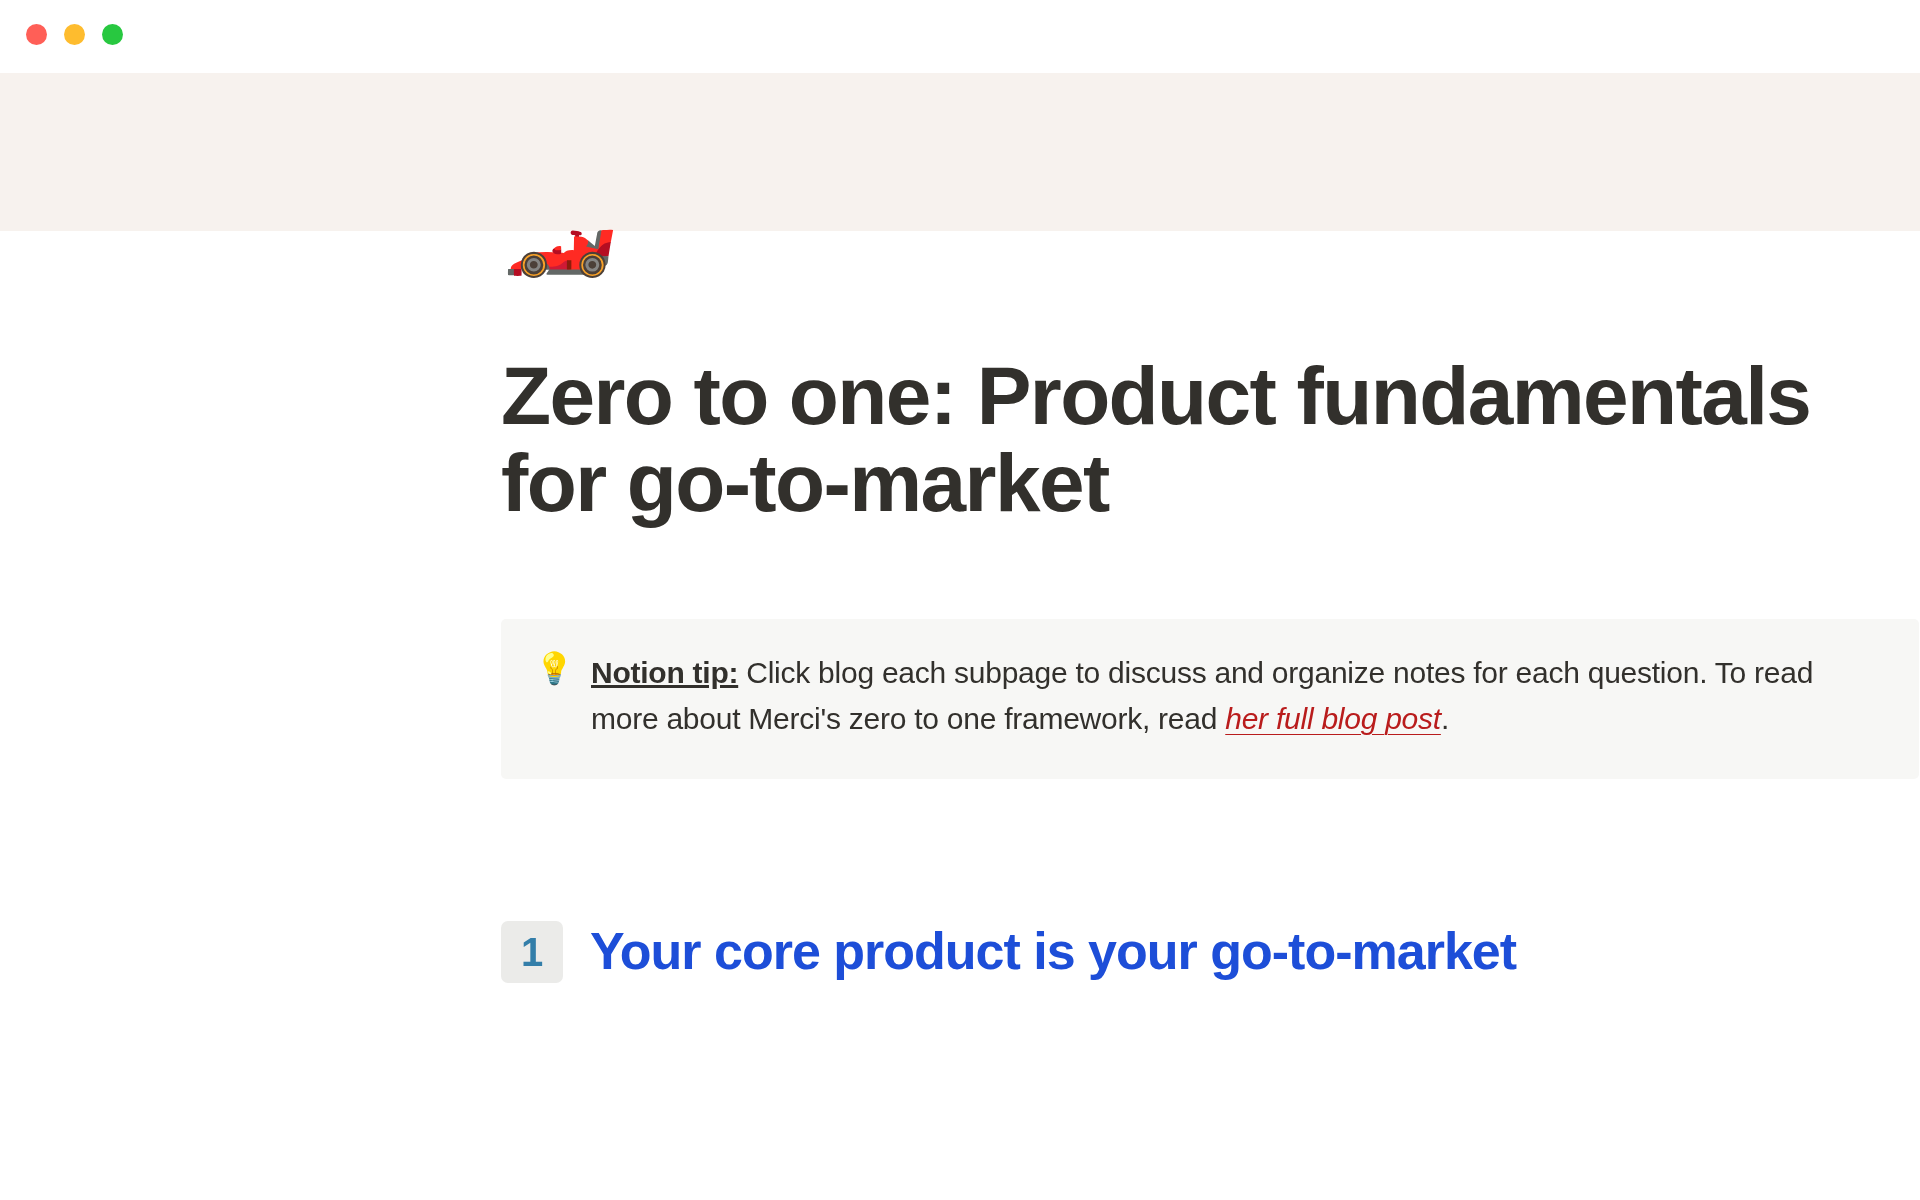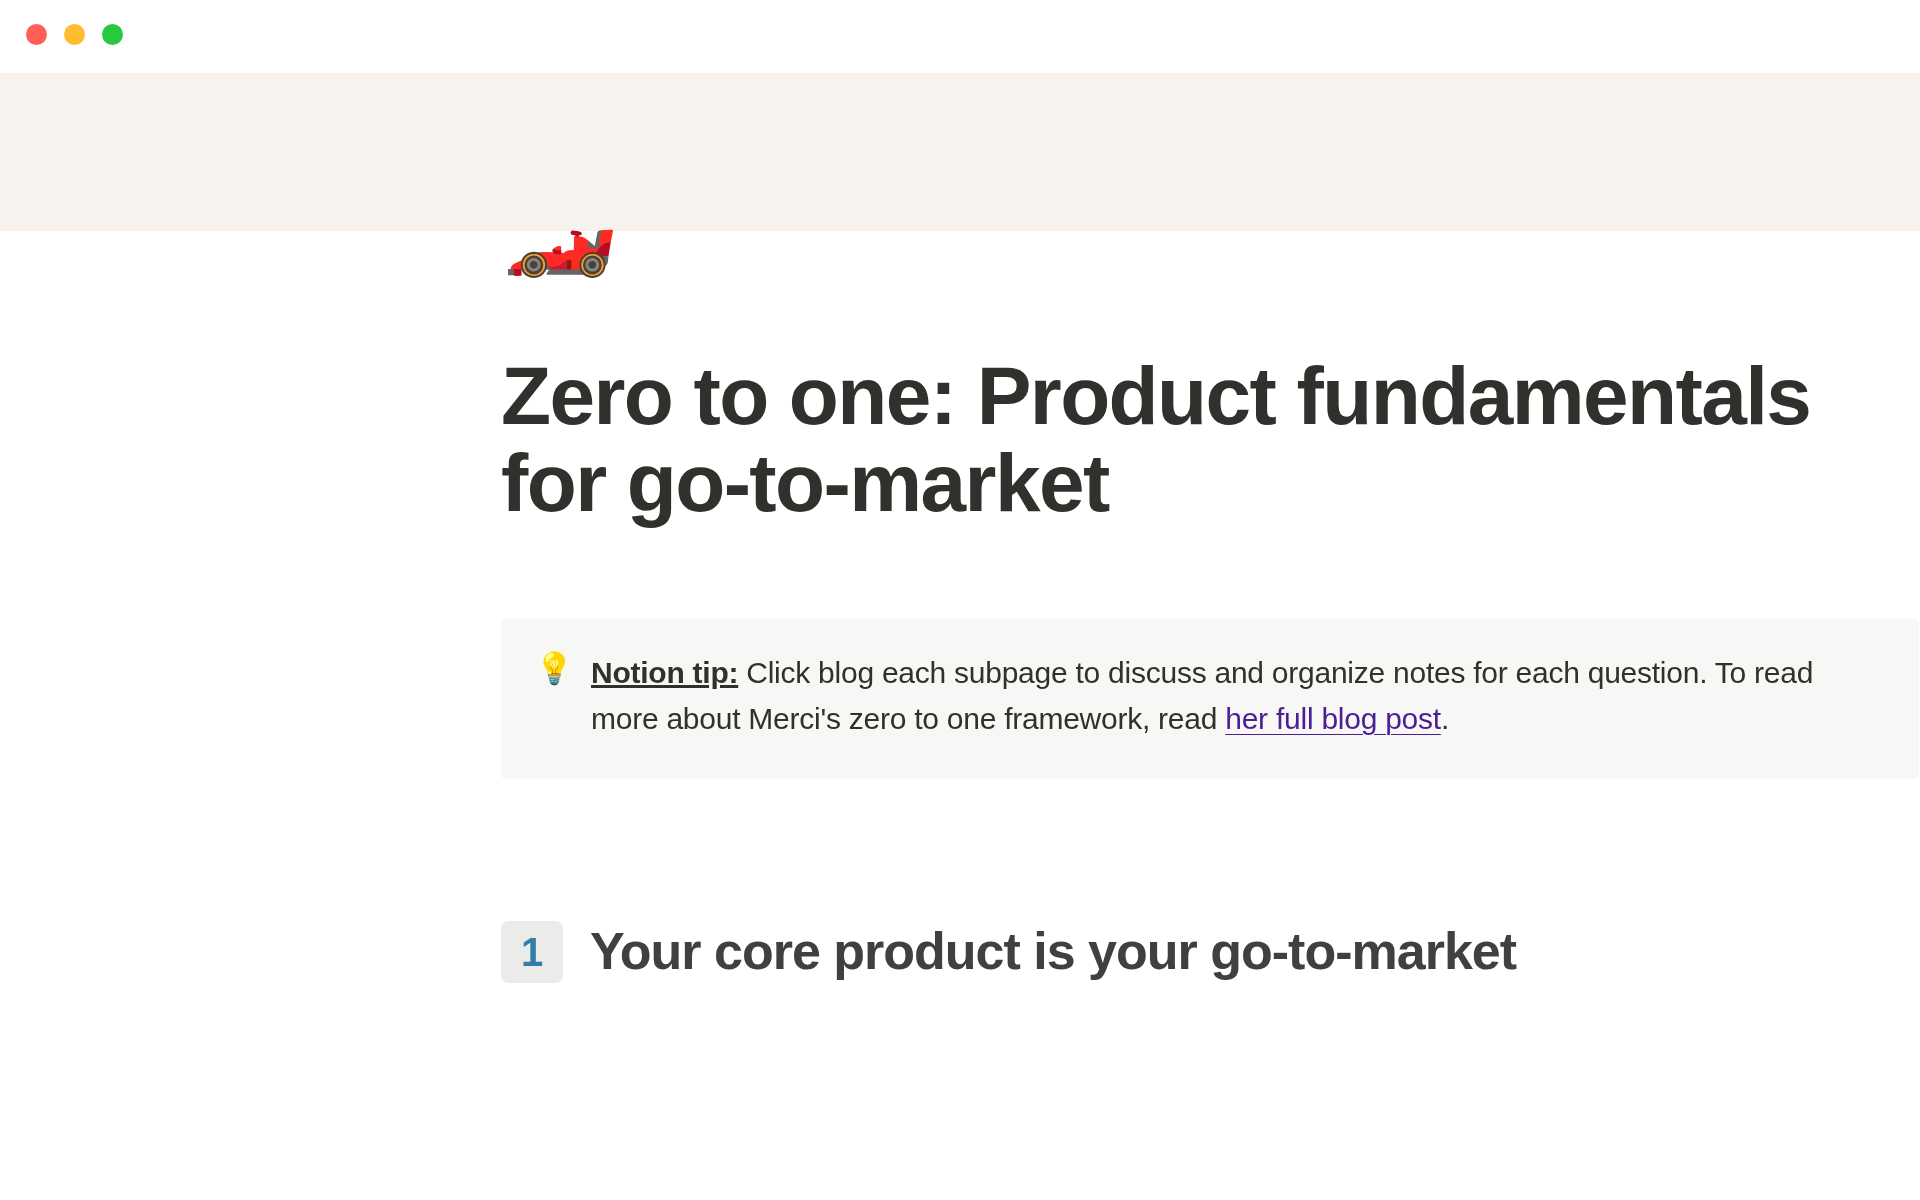--- a/index.html
+++ b/index.html
@@ -92,25 +92,26 @@
   .callout-text{
     font-size:30px;
     line-height:1.52;
     color:#32302c;
     letter-spacing:-0.25px;
     flex:1 1 auto;
     padding-top:1px;
   }
   .callout-text b{ font-weight:700;text-decoration:underline; }
   .callout-link{
-    color:#4c1d95;
+    color:#b91c1c;
     text-decoration:underline;
     text-underline-offset:5px;
     text-decoration-thickness:1px;
     cursor:pointer;
+    font-style:italic;
   }
 
   
   .section-head{
     position:absolute;
     left:251px; top:690px;
     width:1420px;
     display:flex;
     align-items:center;
     gap:27px;
@@ -125,21 +126,21 @@
     font-weight:700;
     font-family:"Liberation Sans Narrow","Liberation Sans", sans-serif;
     font-stretch:condensed;
     flex:0 0 auto;
   }
   .section-title{
     font-size:52px;
     line-height:1.1;
     font-weight:700;
     letter-spacing:-1px;
-    color:#404040;
+    color:#1d4ed8;
     font-family:"Liberation Sans Narrow","Liberation Sans", sans-serif;
     font-stretch:condensed;
     white-space:nowrap;
   }
 </style>
 </head>
 <body>
 
 <div class="window-chrome">
   <div class="traffic-lights">

